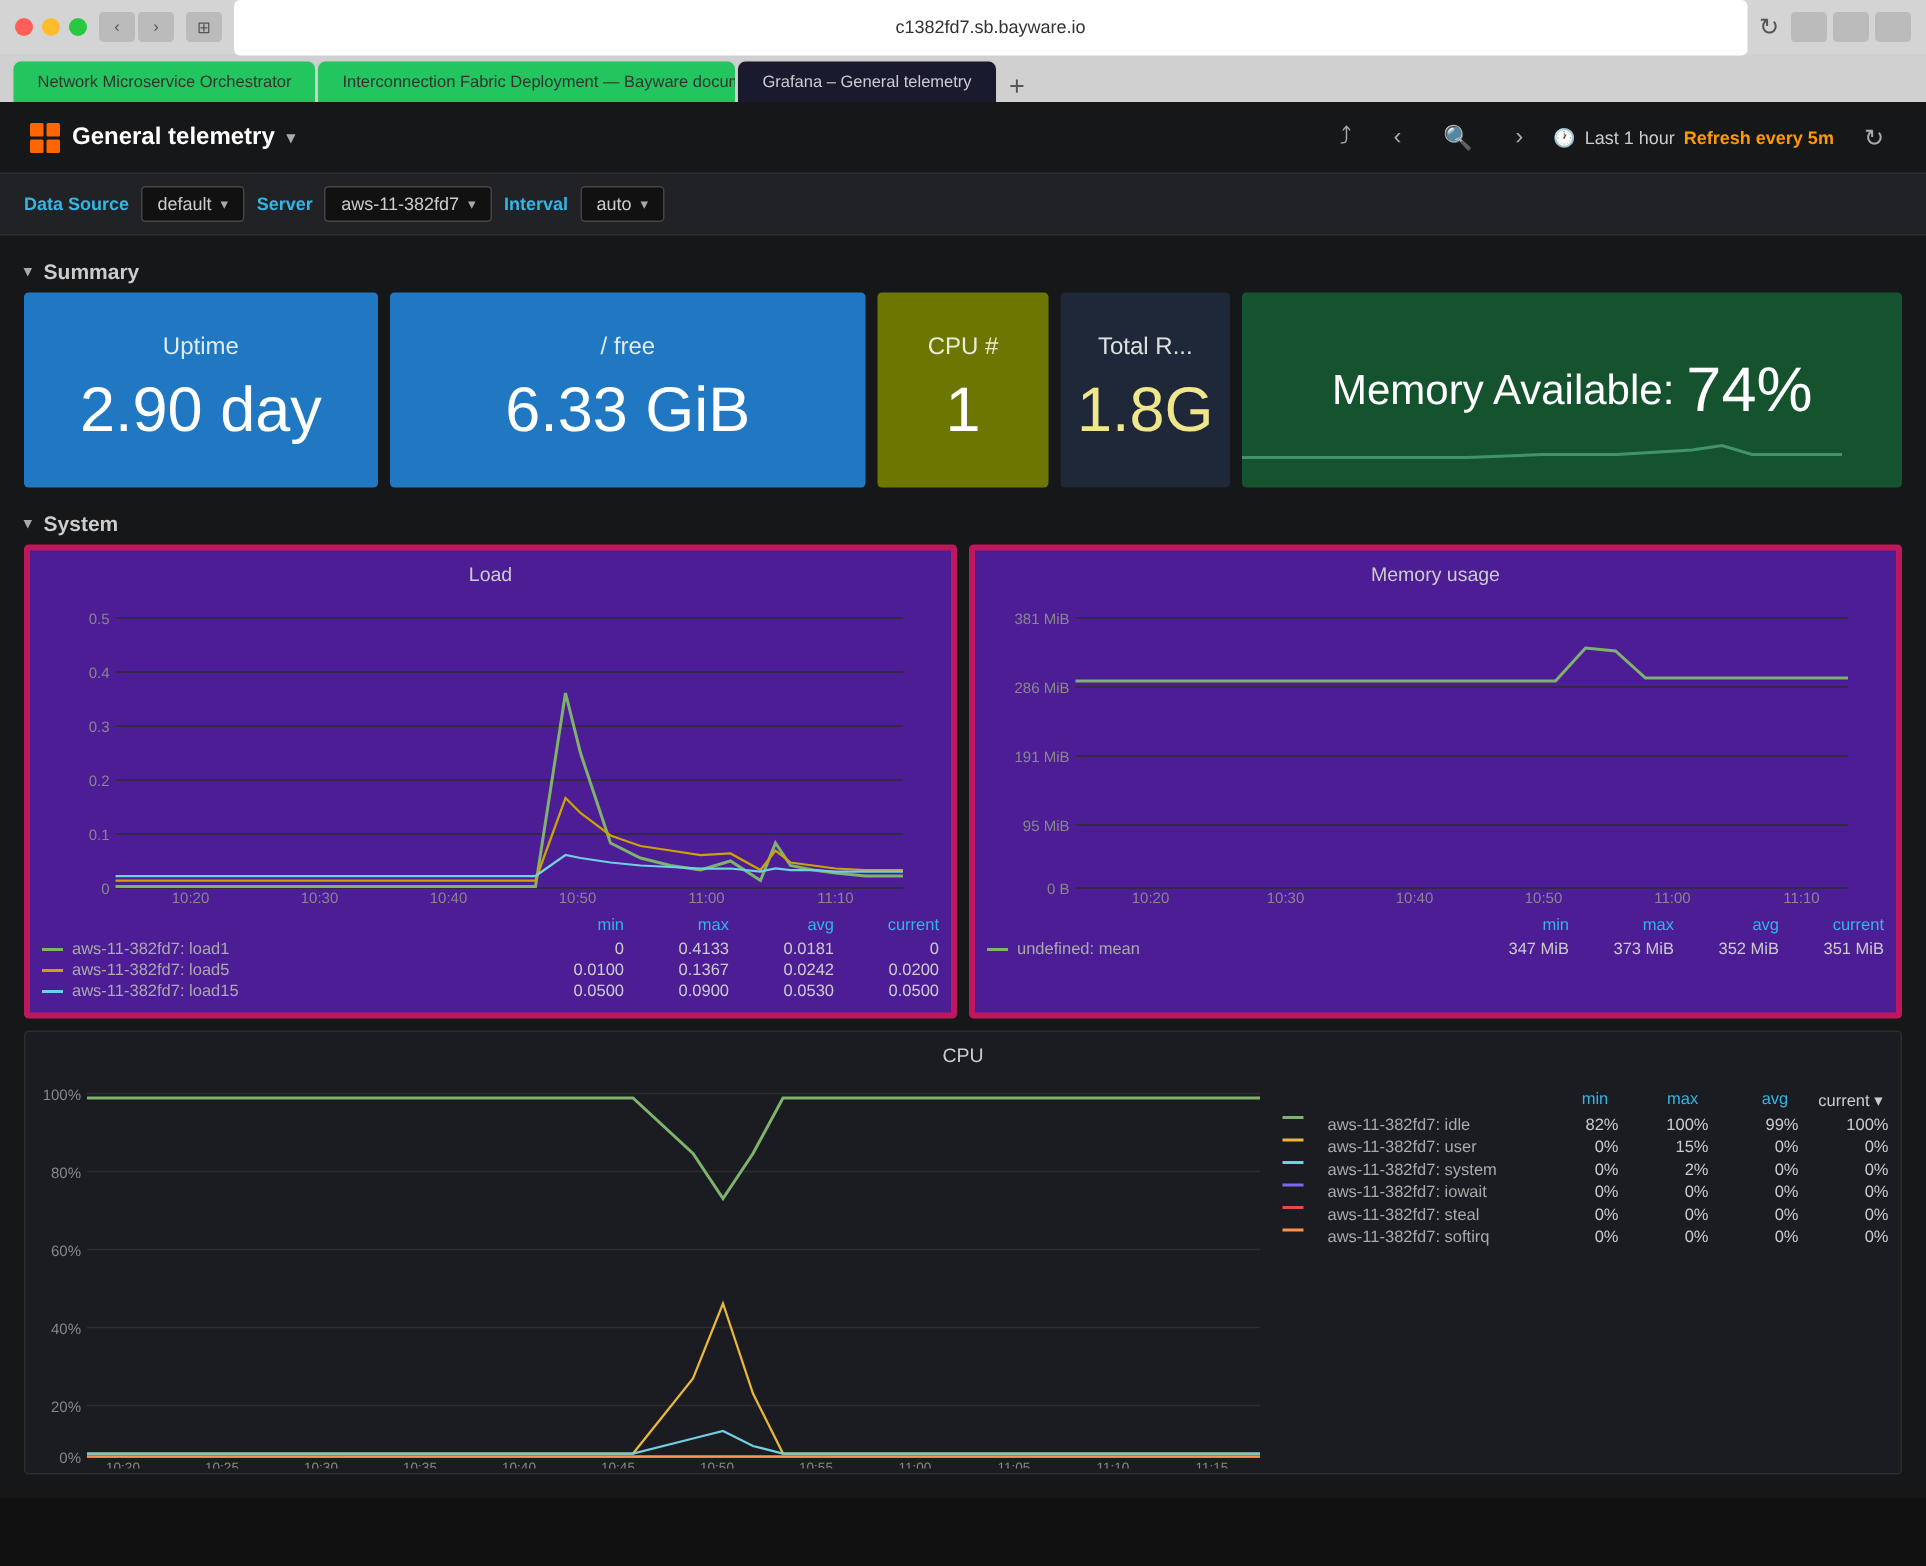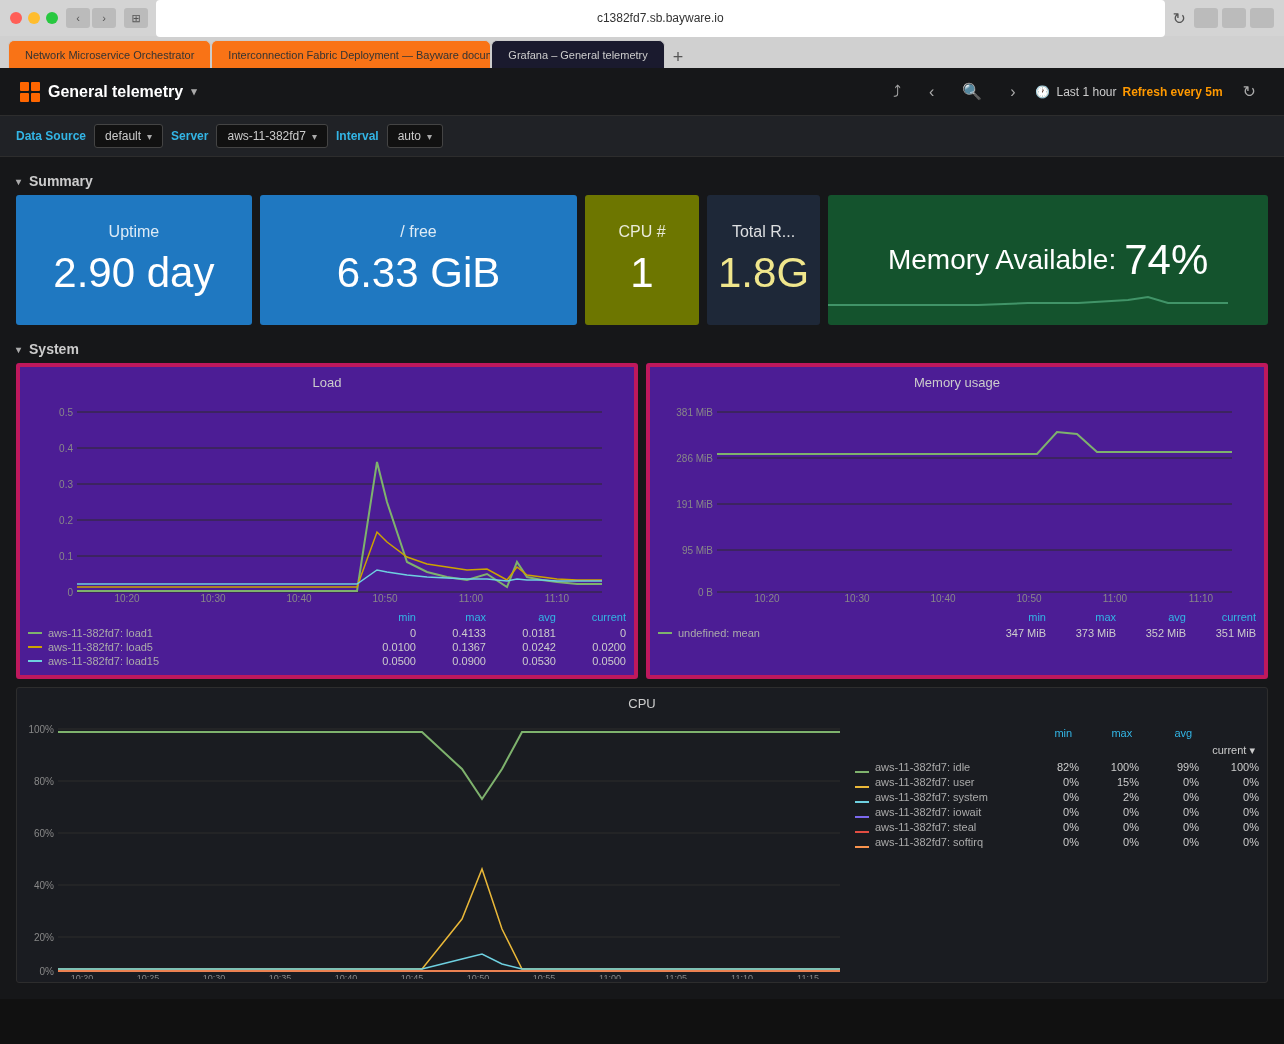--- a/index.html
+++ b/index.html
@@ -15,21 +15,21 @@
     .tl.green { background: #28c840; }
     .nav-btns { display: flex; gap: 2px; }
     .nav-btn { background: #bbb; border: none; border-radius: 3px; width: 24px; height: 20px; cursor: pointer; color: #555; font-size: 11px; display: flex; align-items: center; justify-content: center; }
     .window-btn { background: #bbb; border: none; border-radius: 3px; width: 24px; height: 20px; cursor: pointer; color: #555; font-size: 11px; display: flex; align-items: center; justify-content: center; }
     .address-bar { flex: 1; background: white; border-radius: 4px; height: 37px; display: flex; align-items: center; justify-content: center; font-size: 12px; color: #333; }
     .reload-btn { background: none; border: none; color: #555; cursor: pointer; font-size: 16px; }
     .browser-actions { display: flex; gap: 4px; }
     .br-btn { background: #bbb; border: none; border-radius: 3px; width: 24px; height: 20px; cursor: pointer; }
 
     .browser-tabs { background: #d0d0d0; display: flex; align-items: flex-end; padding: 0 8px; height: 32px; }
-    .tab { background: #f97316; border-radius: 6px 6px 0 0; padding: 4px 16px; font-size: 11px; color: #333; cursor: pointer; height: 28px; display: flex; align-items: center; white-space: nowrap; max-width: 260px; overflow: hidden; text-overflow: ellipsis; border: 1px solid #ccc; border-bottom: none; }
+    .tab { background: #22c55e; border-radius: 6px 6px 0 0; padding: 4px 16px; font-size: 11px; color: #333; cursor: pointer; height: 28px; display: flex; align-items: center; white-space: nowrap; max-width: 260px; overflow: hidden; text-overflow: ellipsis; border: 1px solid #ccc; border-bottom: none; }
     .tab.active { background: #1a1a2e; color: #ccc; }
     .tab-add { background: none; border: none; color: #555; cursor: pointer; font-size: 18px; padding: 0 8px; }
 
     
     .grafana { background: #161719; min-height: 900px; }
     .grafana-header { background: #161719; border-bottom: 1px solid #2d2d2d; display: flex; align-items: center; padding: 0 20px; height: 48px; gap: 12px; }
     .grafana-logo { display: flex; align-items: center; gap: 8px; color: #fff; font-size: 16px; font-weight: bold; }
     .grafana-logo-icon { width: 20px; height: 20px; display: grid; grid-template-columns: 1fr 1fr; gap: 2px; }
     .grafana-logo-icon span { background: #f60; display: block; border-radius: 1px; }
     .header-spacer { flex: 1; }
@@ -79,22 +79,22 @@
 
     svg text { font-family: Arial, sans-serif; }
 
     
     .cpu-panel { background: #1a1c21; border: 1px solid #2d2d2d; border-radius: 3px; margin-bottom: 8px; }
     .cpu-inner { display: flex; gap: 0; }
     .cpu-chart-area { flex: 1; }
     .cpu-legend { width: 420px; padding: 8px; }
     .cpu-legend-header { display: flex; justify-content: flex-end; gap: 20px; margin-bottom: 4px; padding-right: 4px; }
     .cpu-legend-col { color: #33b5e5; min-width: 40px; text-align: right; font-size: 11px; }
-    .cpu-legend-col.current { color: #ccc; margin-top: 17px; }
-    .cpu-legend-row { display: flex; align-items: flex-end; gap: 6px; margin-bottom: 3px; }
+    .cpu-legend-col.current { color: #ccc; }
+    .cpu-legend-row { display: flex; align-items: flex-start; gap: 16px; margin-bottom: 3px; }
     .cpu-legend-label { color: #aaa; flex: 1; font-size: 11px; }
     .cpu-legend-vals { display: flex; gap: 20px; }
     .cpu-legend-val { color: #ccc; min-width: 40px; text-align: right; font-size: 11px; }
   </style>
 </head>
 <body>
 
 <div class="browser-chrome">
   <div class="browser-titlebar">
     <div class="traffic-lights">

